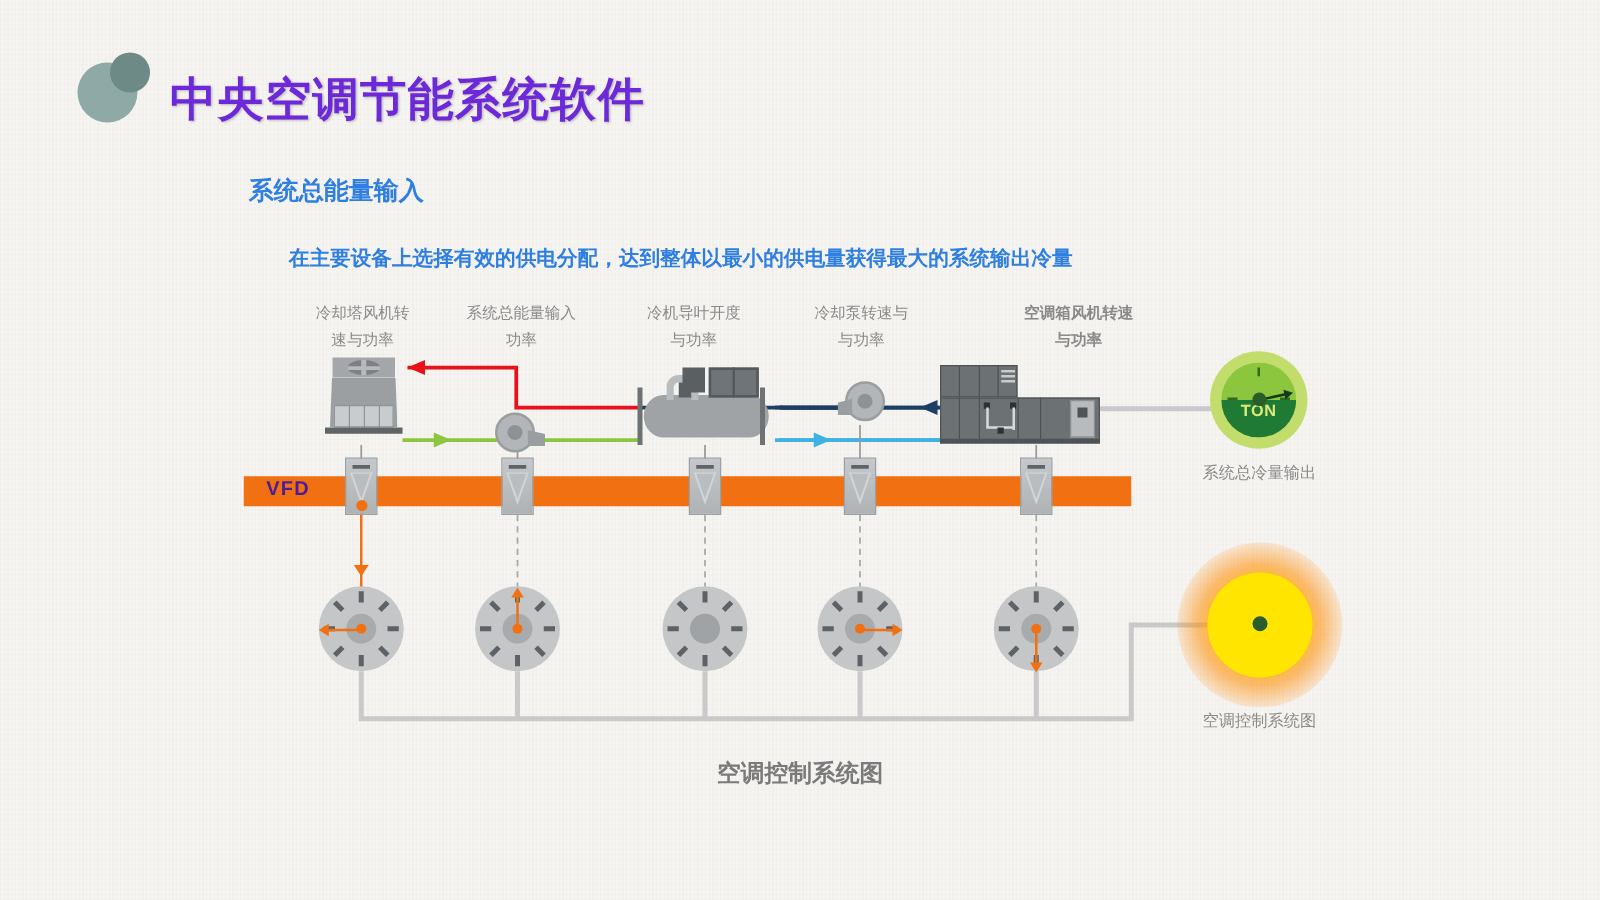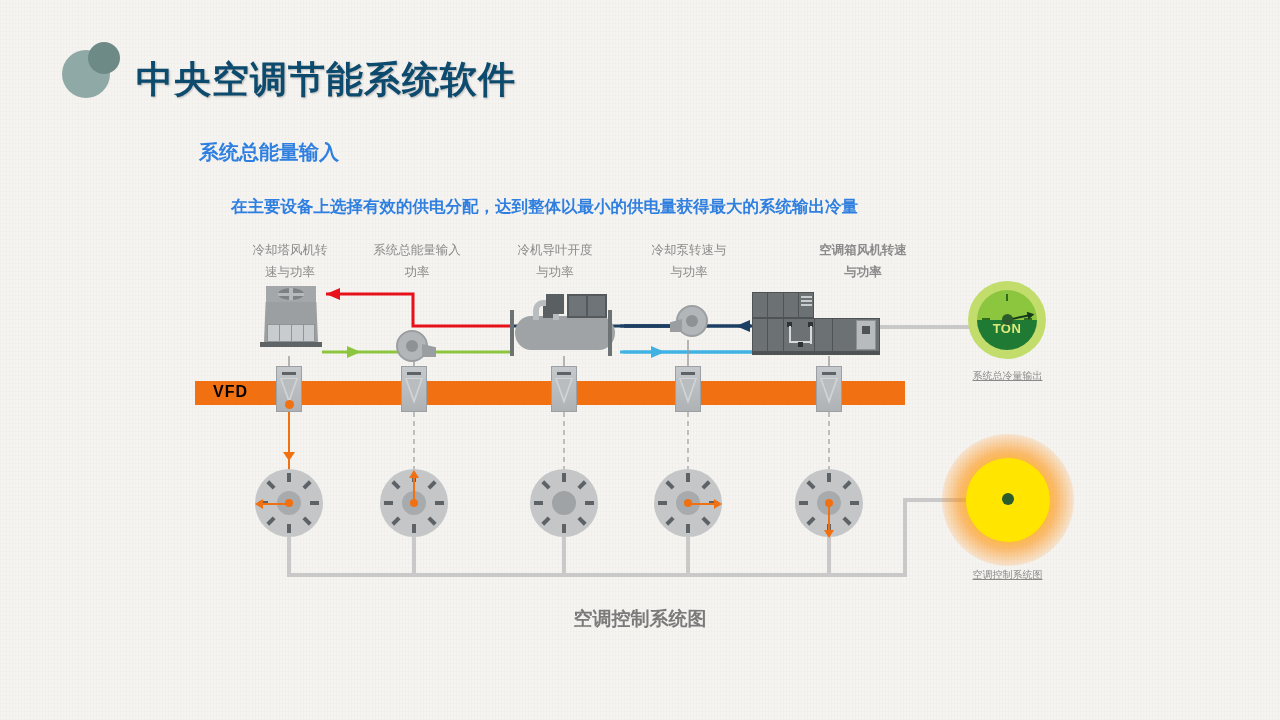--- a/index.html
+++ b/index.html
@@ -17,21 +17,21 @@
       repeating-linear-gradient(0deg, rgba(0,0,0,0.012) 0 1px, transparent 1px 4px);
   }
   .abs{position:absolute;}
 
   
   #logo{left:62px;top:42px;width:62px;height:60px;}
   #logo .c1{position:absolute;left:0;top:8px;width:48px;height:48px;border-radius:50%;background:#8fa9a6;}
   #logo .c2{position:absolute;left:26px;top:0px;width:32px;height:32px;border-radius:50%;background:#6d8a87;}
   #page-title{
     left:136px;top:55px;
-    font-size:37px;font-weight:bold;color:#0c4a6e;letter-spacing:1px;
+    font-size:37px;font-weight:bold;color:#6d28d9;letter-spacing:1px;
     text-shadow:1px 1px 2px rgba(0,0,0,.25);
     white-space:nowrap;
   }
   #section-title{
     left:199px;top:139px;
     font-size:20px;font-weight:bold;color:#2f7fe0;white-space:nowrap;
   }
   #strategy-text{
     left:231px;top:196px;
     font-size:16.5px;font-weight:bold;color:#2f7fe0;white-space:nowrap;
@@ -40,21 +40,21 @@
   
   .eq-label{
     font-size:12.5px;color:#8a8a8a;text-align:center;line-height:1.75;
     white-space:nowrap;
   }
   .vfd-bar{
     left:195px;top:381px;width:710px;height:24px;background:#f07012;
   }
   .vfd-bar .lbl{
     position:absolute;left:18px;top:2px;
-    color:#000000;font-size:16px;font-weight:bold;letter-spacing:1px;
+    color:#4c1d95;font-size:16px;font-weight:bold;letter-spacing:1px;
   }
 
   
   .drive{position:absolute;width:26px;height:46px;}
   .drive .body{
     position:absolute;left:0;top:0;width:26px;height:46px;
     background:linear-gradient(180deg,#c6c9cb 0%,#aeb2b5 100%);
     border:1px solid #9aa0a3;box-sizing:border-box;
   }
   .drive .slot{
@@ -114,21 +114,21 @@
   .gauge .face .mark{position:absolute;background:#2f6b1f;}
   .gauge .gneedle{
     position:absolute;height:2px;background:#17391b;transform-origin:0 1px;z-index:4;
   }
   .gauge .gneedle:after{
     content:"";position:absolute;right:-6px;top:-3px;
     border-left:7px solid #17391b;border-top:4px solid transparent;border-bottom:4px solid transparent;
   }
   .gauge .gpivot{position:absolute;border-radius:50%;background:#2b5c2b;z-index:5;}
 
-  .caption{font-size:10px;color:#8a8a8a;text-align:center;white-space:nowrap;text-decoration:underline;}
+  .caption{font-size:13px;color:#8a8a8a;text-align:center;white-space:nowrap;}
   #diagram-caption{
     left:0;right:0;top:606px;text-align:center;
     font-size:19px;font-weight:bold;color:#7a7a7a;
   }
 </style>
 </head>
 <body>
 
 <div id="texture"></div>
 

